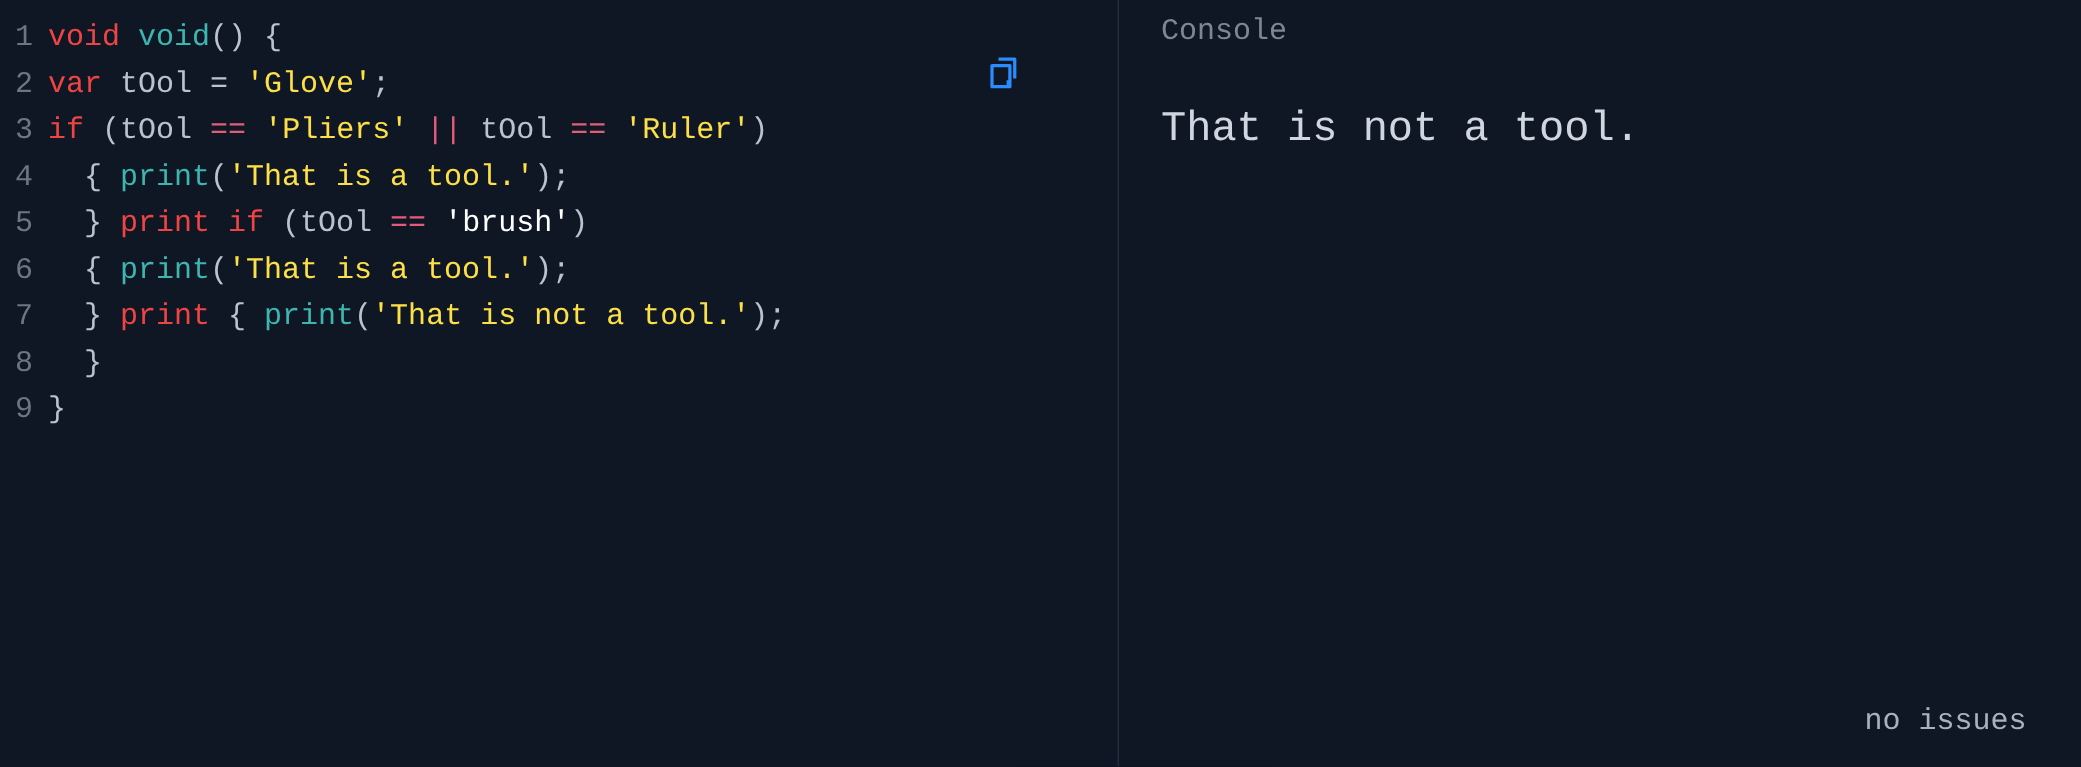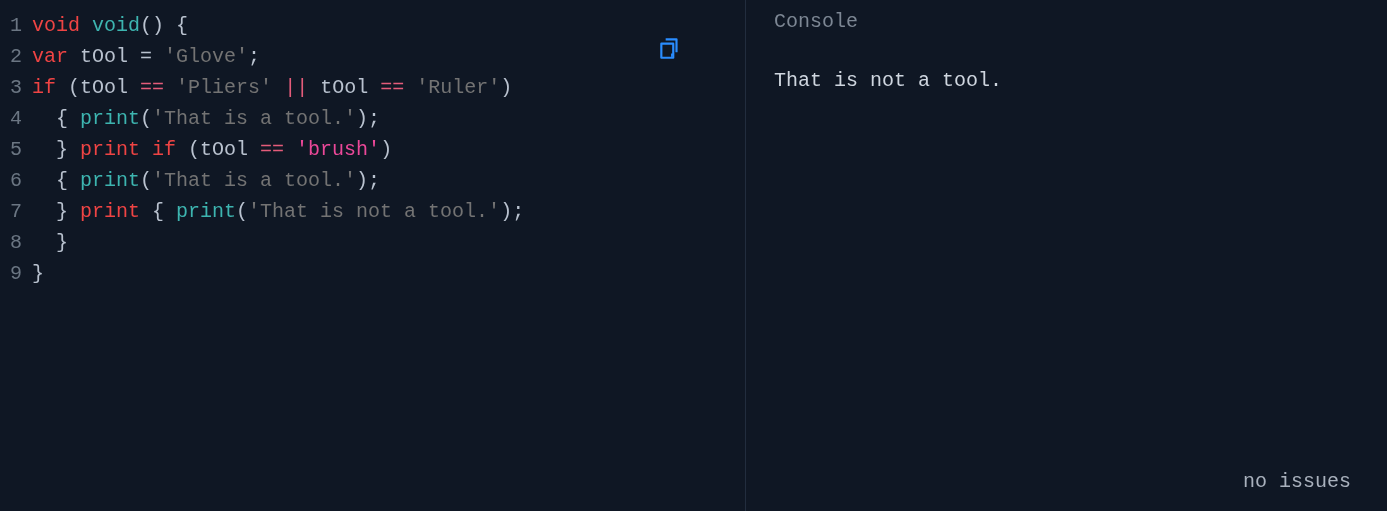--- a/index.html
+++ b/index.html
@@ -65,41 +65,41 @@
     position: relative;
     padding: 6px 12px 0 28px;
   }
   .console-title {
     color: #7d8794;
     font-size: 20px;
     margin-bottom: 14px;
   }
   .console-output {
     color: #cfd6df;
-    font-size: 20px;
+    font-size: 28px;
     white-space: pre;
     margin-top: 28px;
   }
   .status-bar {
     position: absolute;
     right: 36px;
     bottom: 14px;
     color: #a9b1bd;
     font-size: 20px;
     font-family: Liberation Mono, monospace;
   }
 
   
   .tok-kw    { color: #ef4444; } 
   .tok-fn    { color: #3db5b0; } 
   .tok-ident { color: #b9c2cf; }
   .tok-op    { color: #e45c7a; } 
   .tok-punc  { color: #b9c2cf; }
-  .tok-str   { color: #737373; }
-  .tok-str2  { color: #ec4899; } 
+  .tok-str   { color: #fde047; }
+  .tok-str2  { color: #ffffff; } 
 </style>
 </head>
 <body>
 
 <div class="app">
 
   <div class="editor-pane">
     <button class="copy-btn" title="copy-icon">
       <span>
         <svg viewBox="0 0 24 24" fill="currentColor">

